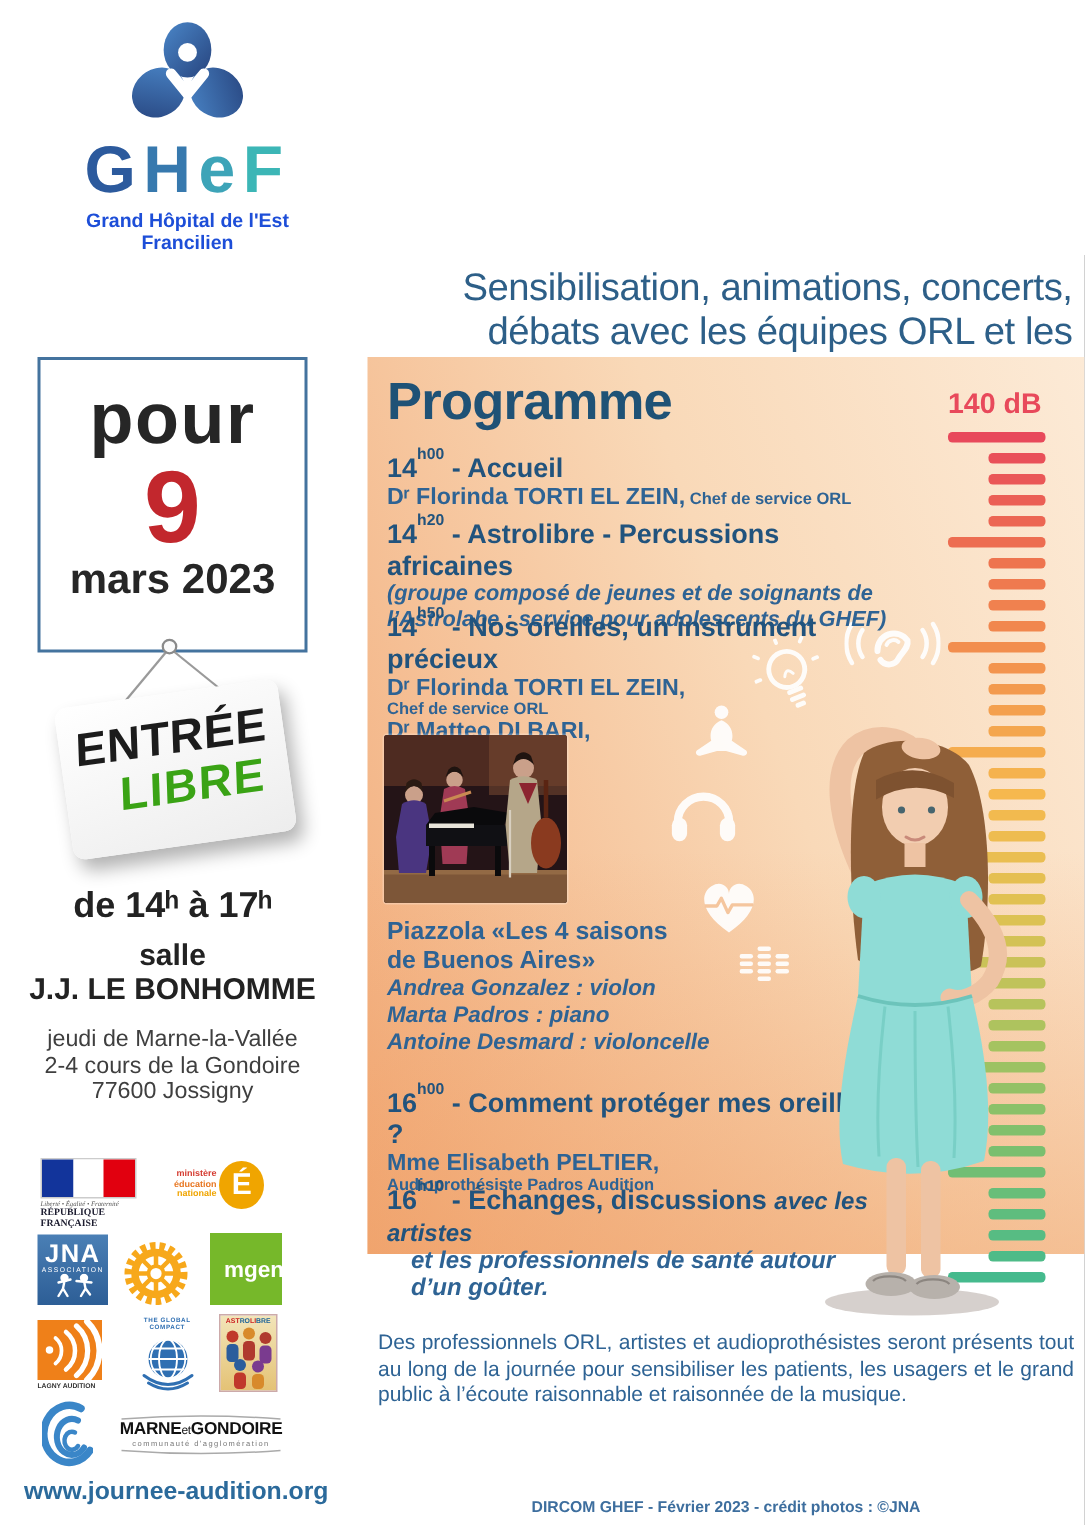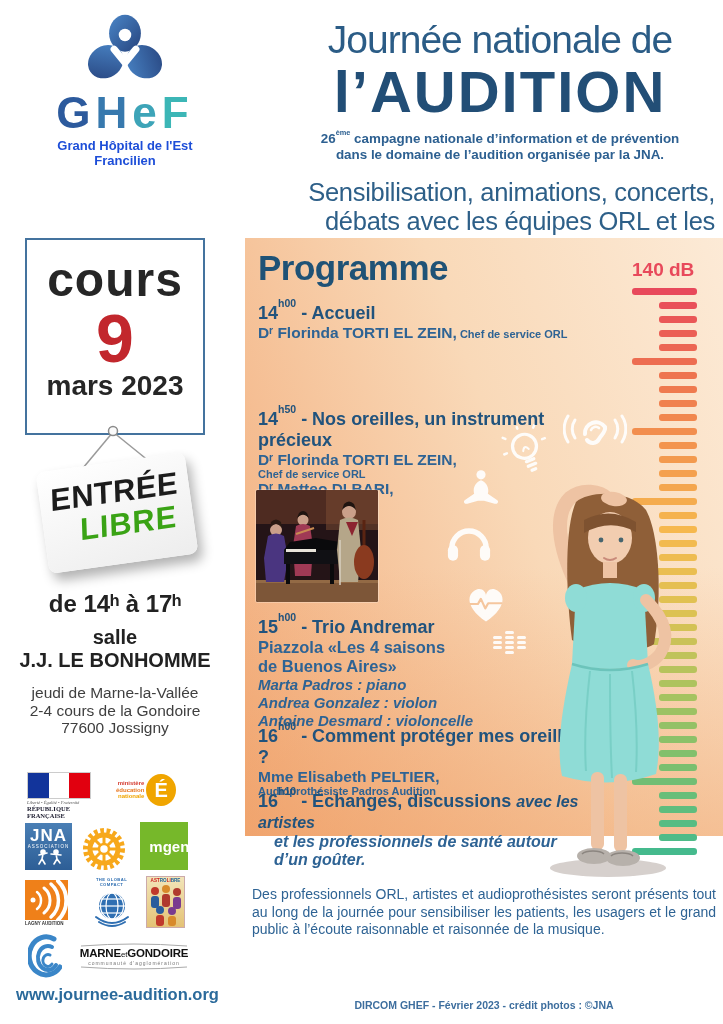--- a/index.html
+++ b/index.html
@@ -129,36 +129,28 @@
       <ellipse cx="73" cy="57" rx="19" ry="22" transform="rotate(-58 73 57)" fill="url(#gblue)"></ellipse>
       <circle cx="50" cy="25" r="7.5" fill="#fff"></circle>
       <path d="M37 42 L50 58 L63 42" stroke="#fff" stroke-width="8.5" fill="none" stroke-linecap="round"></path>
     </svg>
     <div class="ghef-word">
       <span>G</span><span>H</span><span>e</span><span>F</span>
     </div>
     <div class="ghef-tagline">Grand Hôpital de l'Est Francilien</div>
   </div>
 
-  <div class="title-block">
-    <div class="title-l1">Journée nationale de</div>
-    <div class="title-l2">l’AUDITION</div>
-    <div class="subtitle">
-      <span>26</span><sup>ème</sup><span> campagne nationale d’information et de prévention</span><br>
-      <span>dans le domaine de l’audition organisée par la JNA.</span>
-    </div>
-  </div>
 
   <div class="tagline2">
     <span>Sensibilisation, animations, concerts,</span><br>
     <span>débats avec les équipes ORL et les artistes.</span>
   </div>
 
   <div class="date-box">
-    <div class="date-weekday">cours</div>
+    <div class="date-weekday">pour</div>
     <div class="date-day">9</div>
     <div class="date-month">mars 2023</div>
   </div>
 
   <svg class="tag-strings" width="130" height="60">
     <line x1="53" y1="8" x2="18" y2="50" stroke="#9a9a9a" stroke-width="1.5"></line>
     <line x1="53" y1="8" x2="100" y2="46" stroke="#9a9a9a" stroke-width="1.5"></line>
     <circle cx="53" cy="7" r="4.5" fill="#fbfbfb" stroke="#8a8a8a" stroke-width="1.5"></circle>
   </svg>
 
@@ -357,20 +349,25 @@
           <rect x="24" y="11" width="9" height="3" rx="1.5"></rect>
           <rect x="24" y="16" width="9" height="3" rx="1.5"></rect>
       </g>
     </svg>
 
     <div class="prog-item i0">
       <div class="pi-title"><span>14</span><sup>h00</sup><span> - Accueil</span></div>
       <div><span class="pi-name">Dʳ Florinda TORTI EL ZEIN,</span><span class="pi-role"> Chef de service ORL</span></div>
     </div>
 
+    <div class="prog-item i1">
+      <div class="pi-title"><span>14</span><sup>h20</sup><span> - Astrolibre - Percussions africaines</span></div>
+      <div class="pi-note">(groupe composé de jeunes et de soignants de</div>
+      <div class="pi-note">l’Astrolabe : service pour adolescents du GHEF)</div>
+    </div>
 
     <div class="prog-item i2">
       <div class="pi-title"><span>14</span><sup>h50</sup><span> - Nos oreilles, un instrument précieux</span></div>
       <div class="pi-name">Dʳ Florinda TORTI EL ZEIN,</div>
       <div class="pi-role">Chef de service ORL</div>
       <div class="pi-name">Dʳ Matteo DI BARI,</div>
       <div class="pi-role">Praticicen ORL</div>
     </div>
 
     <div class="trio-photo">
@@ -400,25 +397,24 @@
         <path d="M86 20 q7 -8 14 0 l-2 -6 q-5 -5 -10 0 z" fill="#1f1410"></path>
         <path d="M84 30 q9 -5 18 0 l3 30 -3 32 h-18 l-3 -32 z" fill="#b5a689"></path>
         <path d="M90 32 l6 14 6 -14 z" fill="#8c2430"></path>
         <ellipse cx="108" cy="72" rx="10" ry="17" fill="#8a3a1f"></ellipse>
         <line x1="108" y1="55" x2="108" y2="30" stroke="#5a2412" stroke-width="3"></line>
         <line x1="84" y1="50" x2="84" y2="95" stroke="#d8cfc0" stroke-width="1.5"></line>
       </svg>
     </div>
 
     <div class="prog-item i3">
-      <div class="pi-title"><span>15</span><sup>h00</sup><span> - Trio Andremar</span></div>
       <div class="pi-bold">Piazzola «Les 4 saisons</div>
       <div class="pi-bold">de Buenos Aires»</div>
+      <div class="pi-ital">Andrea Gonzalez : violon</div>
       <div class="pi-ital">Marta Padros : piano</div>
-      <div class="pi-ital">Andrea Gonzalez : violon</div>
       <div class="pi-ital">Antoine Desmard : violoncelle</div>
     </div>
 
     <div class="prog-item i4">
       <div class="pi-title"><span>16</span><sup>h00</sup><span> - Comment protéger mes oreilles ?</span></div>
       <div class="pi-name">Mme Elisabeth PELTIER,</div>
       <div class="pi-role">Audioprothésiste Padros Audition</div>
     </div>
 
     <div class="prog-item i5">

